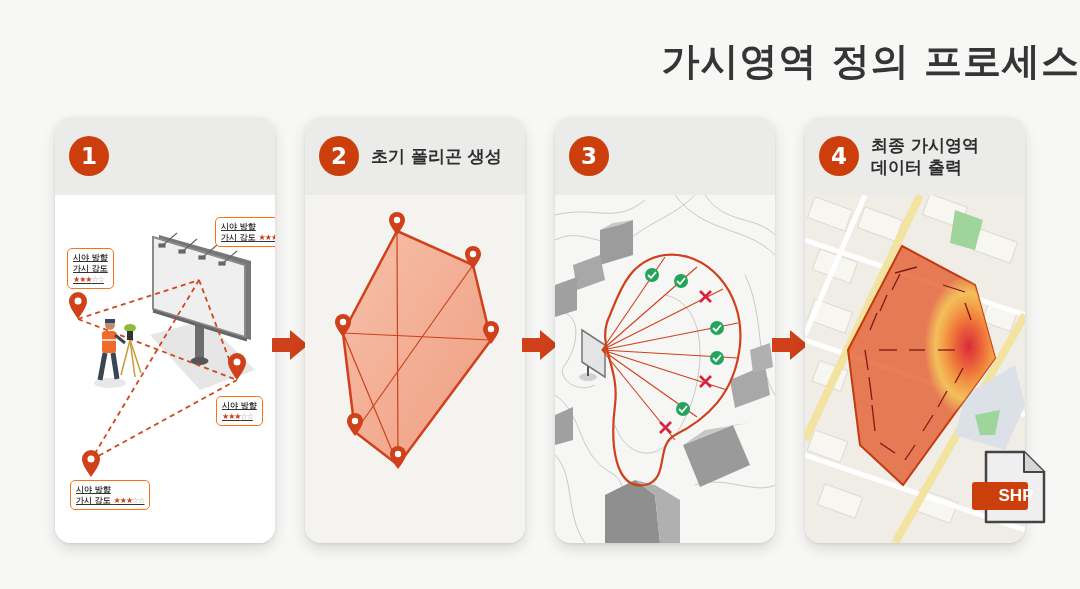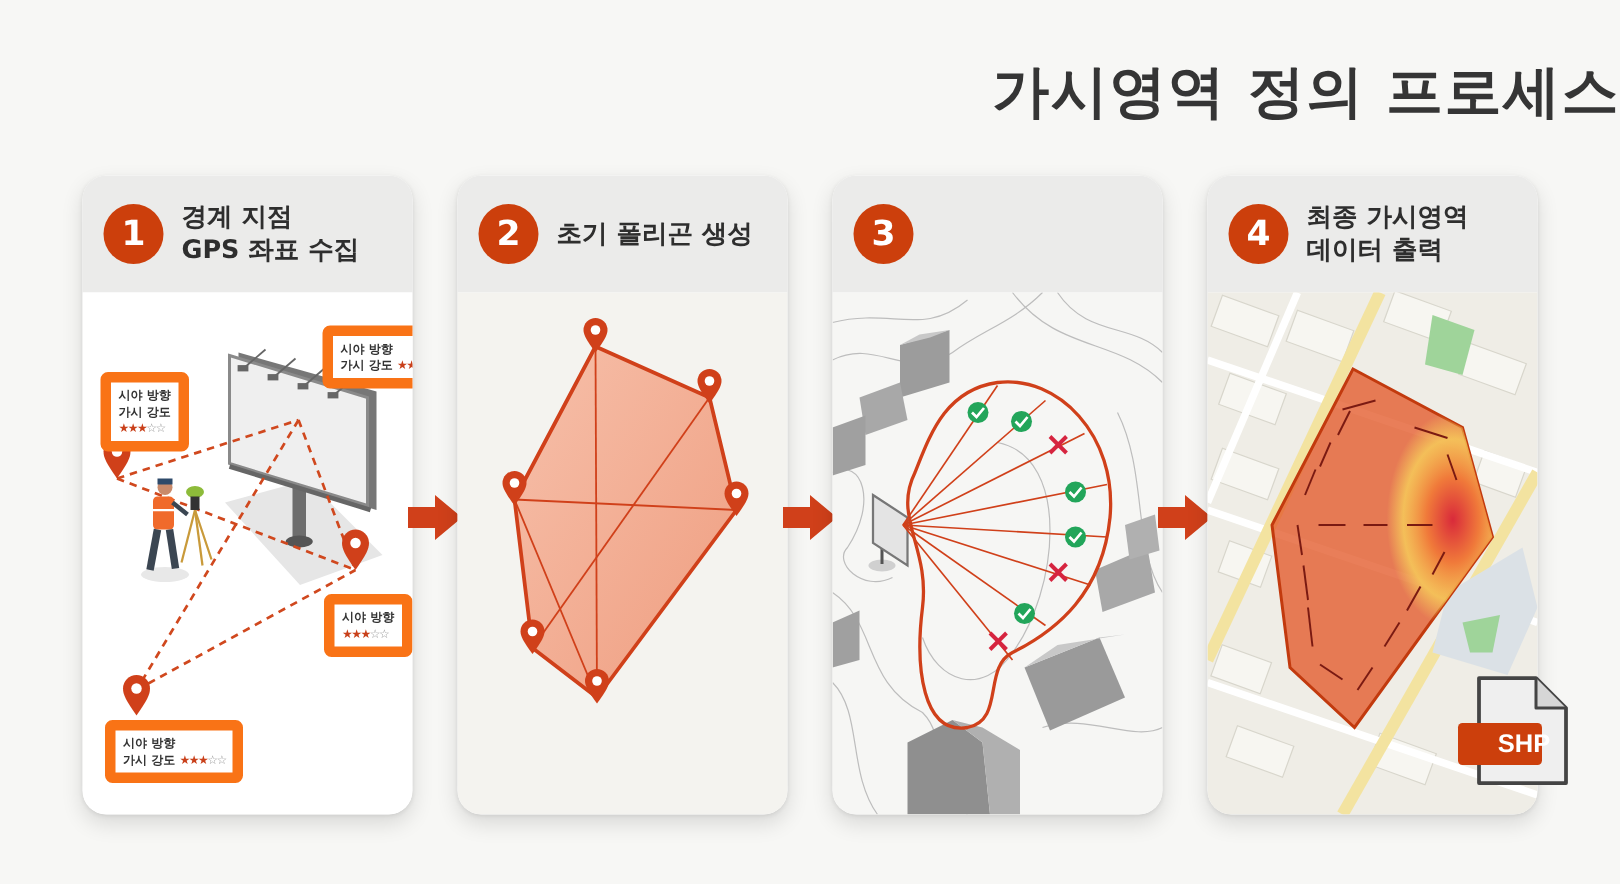--- a/index.html
+++ b/index.html
@@ -38,23 +38,23 @@
     line-height: 22px; white-space: pre-line;
   }
   .card-body {
     position: absolute; left: 0; top: 78px; width: 100%; height: 348px;
   }
   .card-body svg { display: block; }
   .flow-arrow {
     position: absolute; top: 330px; width: 36px; height: 30px;
   }
   .callout {
-    position: absolute; background: #fff; border: 7px solid #f97316;
+    position: absolute; background: #fff; border: 1px solid #f97316;
     border-radius: 5px; padding: 3px 5px; font-size: 8px; line-height: 11px;
-    color: #333; font-weight: bold; white-space: nowrap;
+    color: #333; font-weight: bold; white-space: nowrap; text-decoration: underline;
   }
   .callout .stars { color: #c9401a; letter-spacing: -1px; }
   .callout .stars-empty { color: #999; letter-spacing: -1px; }
   .shp-file {
     position: absolute; left: 982px; top: 448px; width: 66px; height: 78px;
   }
   .shp-badge {
     position: absolute; left: 972px; top: 482px; width: 56px; height: 28px;
     background: #cc3f0c; color: #fff; font-weight: bold; font-size: 17px;
     border-radius: 3px; display: flex; align-items: center; justify-content: center;
@@ -63,22 +63,20 @@
   }
 </style>
 </head>
 <body>
 
 <div class="page-title">가시영역 정의 프로세스</div>
 
 <div class="card" style="left:55px;">
   <div class="card-header">
     <div class="step-badge">1</div>
-    <div class="step-title">경계 지점
-GPS 좌표 수집</div>
   </div>
   <div class="card-body" style="background:#fff;">
     <svg width="220" height="348" viewBox="0 0 220 348">
 
       <polygon points="95,140 150,125 200,175 145,195" fill="#e6e6e6"></polygon>
 
       <rect x="140" y="120" width="9" height="45" fill="#6d6d6d"></rect>
       <ellipse cx="144.5" cy="166" rx="9" ry="4" fill="#555"></ellipse>
 
       <polygon points="104,40 196,66 196,145 104,118" fill="#777"></polygon>

